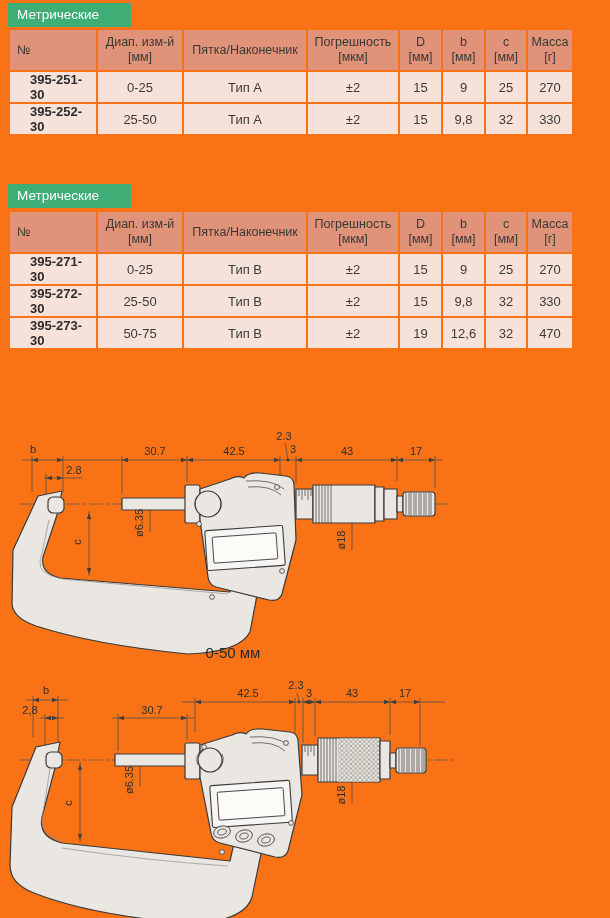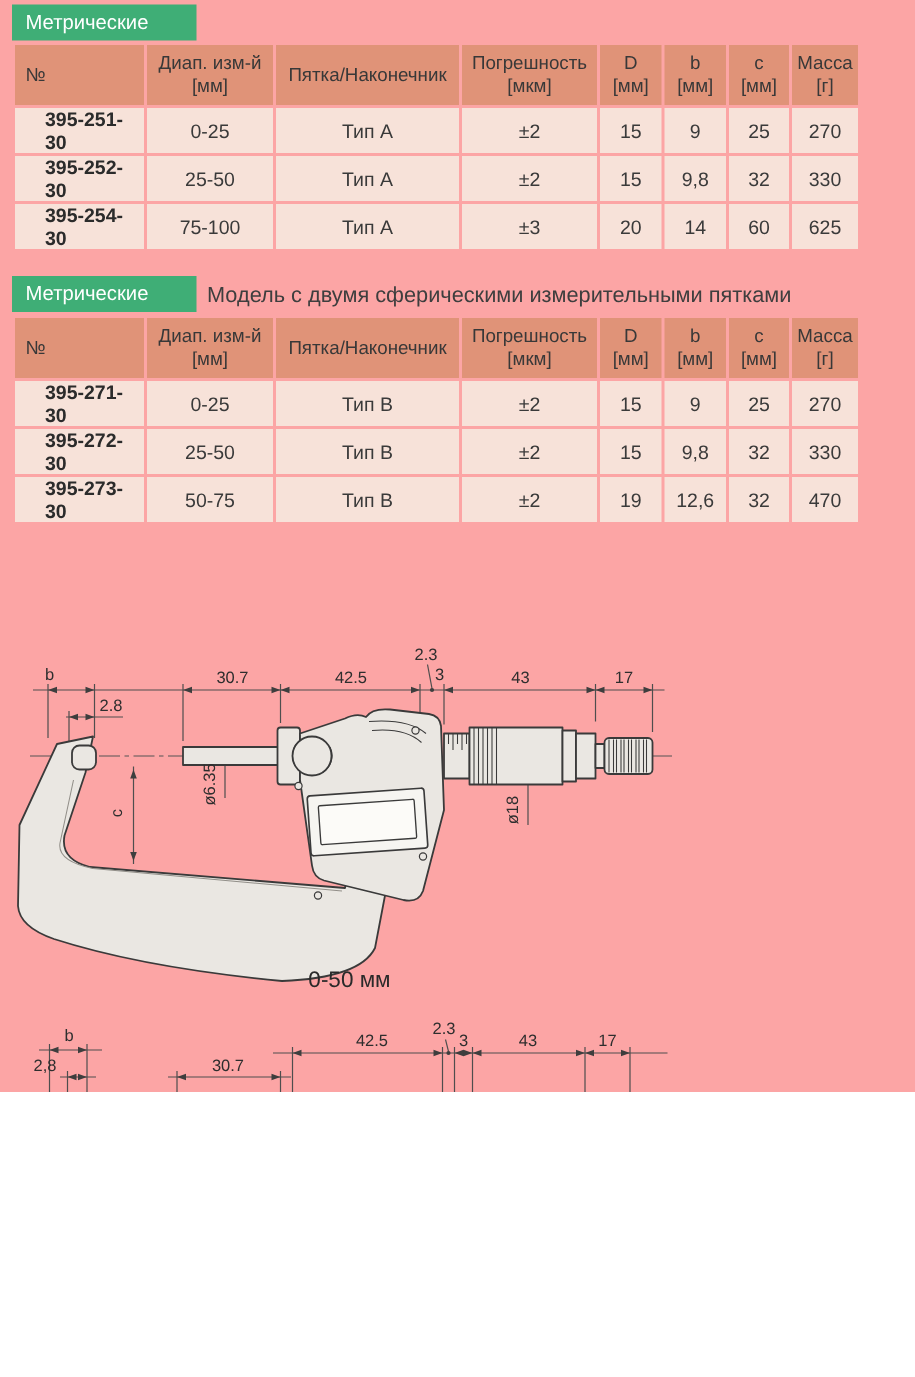--- a/index.html
+++ b/index.html
@@ -1,16 +1,16 @@
 <!DOCTYPE html>
 <html><head>
 <meta charset="utf-8">
 <style>
   html,body { margin:0; padding:0; background:#fff; }
-  .page { position:relative; width:610px; height:728px; background:#fca5a5;
+  .page { position:relative; width:610px; height:918px; background:#f97316;
           font-family:"Liberation Sans", sans-serif; overflow:hidden;text-decoration:underline; }
 
   .badge { position:absolute; left:8px; width:123px; height:24px; box-sizing:border-box;
            background:#3FAE76; color:#ffffff; font-size:13.5px; line-height:24px;
            padding-left:9px; }
   .sec-title { position:absolute; left:138px; font-size:14.5px; color:#3E3E3E; }
 
   table.spec { position:absolute; left:8px; border-collapse:separate; border-spacing:2px;
                table-layout:fixed; width:566px; }
   table.spec th { background:#E09378; color:#383838; font-size:12.5px; font-weight:normal;
@@ -83,35 +83,24 @@
         <tr>
           <td>395-252-30</td>
           <td>25-50</td>
           <td>Тип A</td>
           <td>±2</td>
           <td>15</td>
           <td>9,8</td>
           <td>32</td>
           <td>330</td>
         </tr>
-        <tr>
-          <td>395-254-30</td>
-          <td>75-100</td>
-          <td>Тип A</td>
-          <td>±3</td>
-          <td>20</td>
-          <td>14</td>
-          <td>60</td>
-          <td>625</td>
-        </tr>
       </tbody>
   </table>
 
   <div class="badge" style="top:184px;">Метрические</div>
-  <div class="sec-title" style="top:189px;">Модель с двумя сферическими измерительными пятками</div>
   <table class="spec" style="top:210px;">
     <colgroup>
       <col style="width:86px">
         <col style="width:84px">
         <col style="width:122px">
         <col style="width:90px">
       <col style="width:41px">
         <col style="width:41px">
         <col style="width:40px">
         <col style="width:44px">

